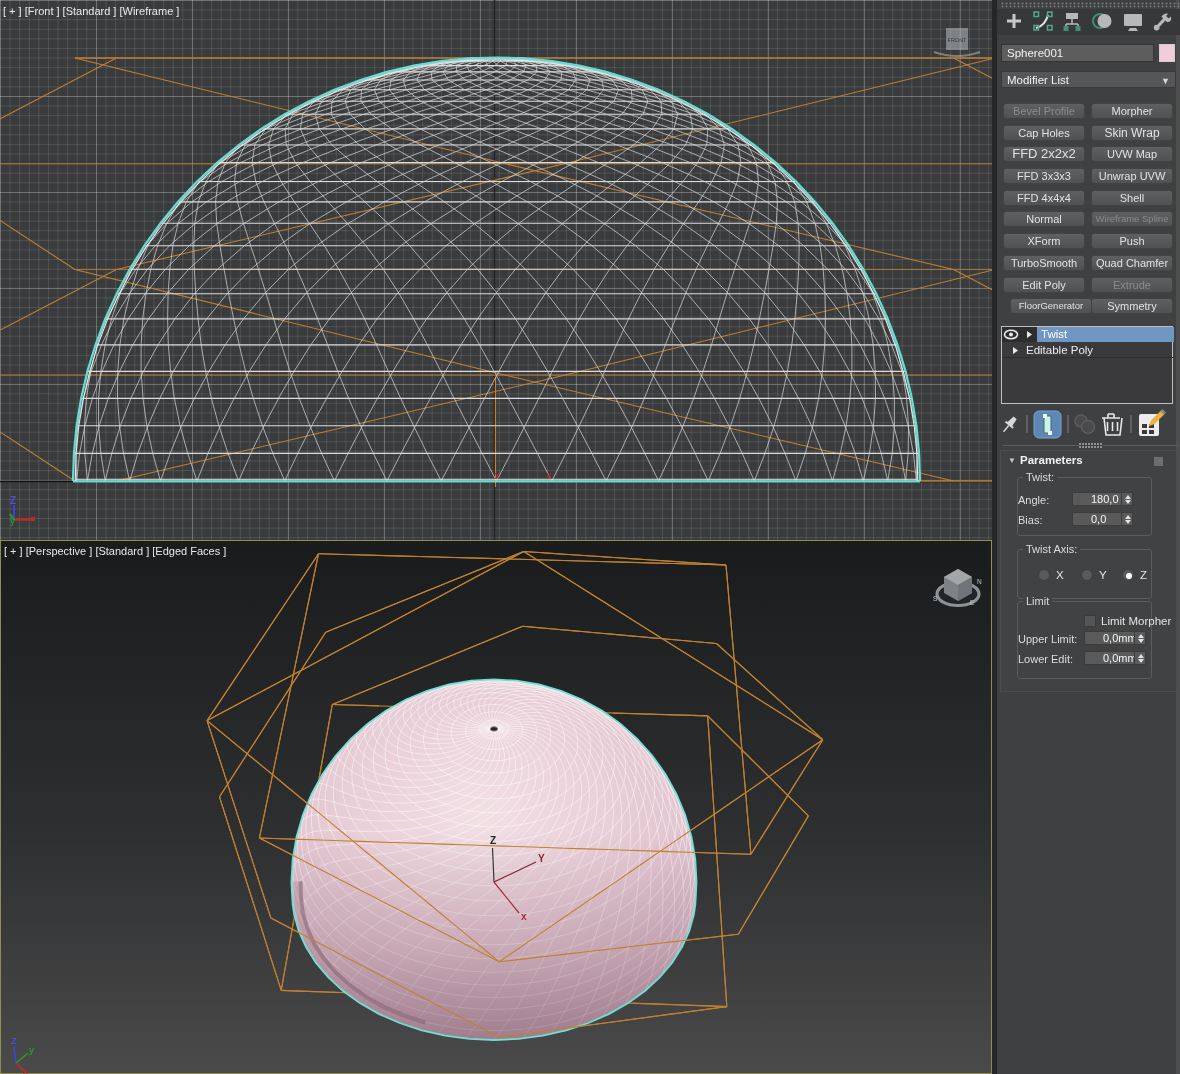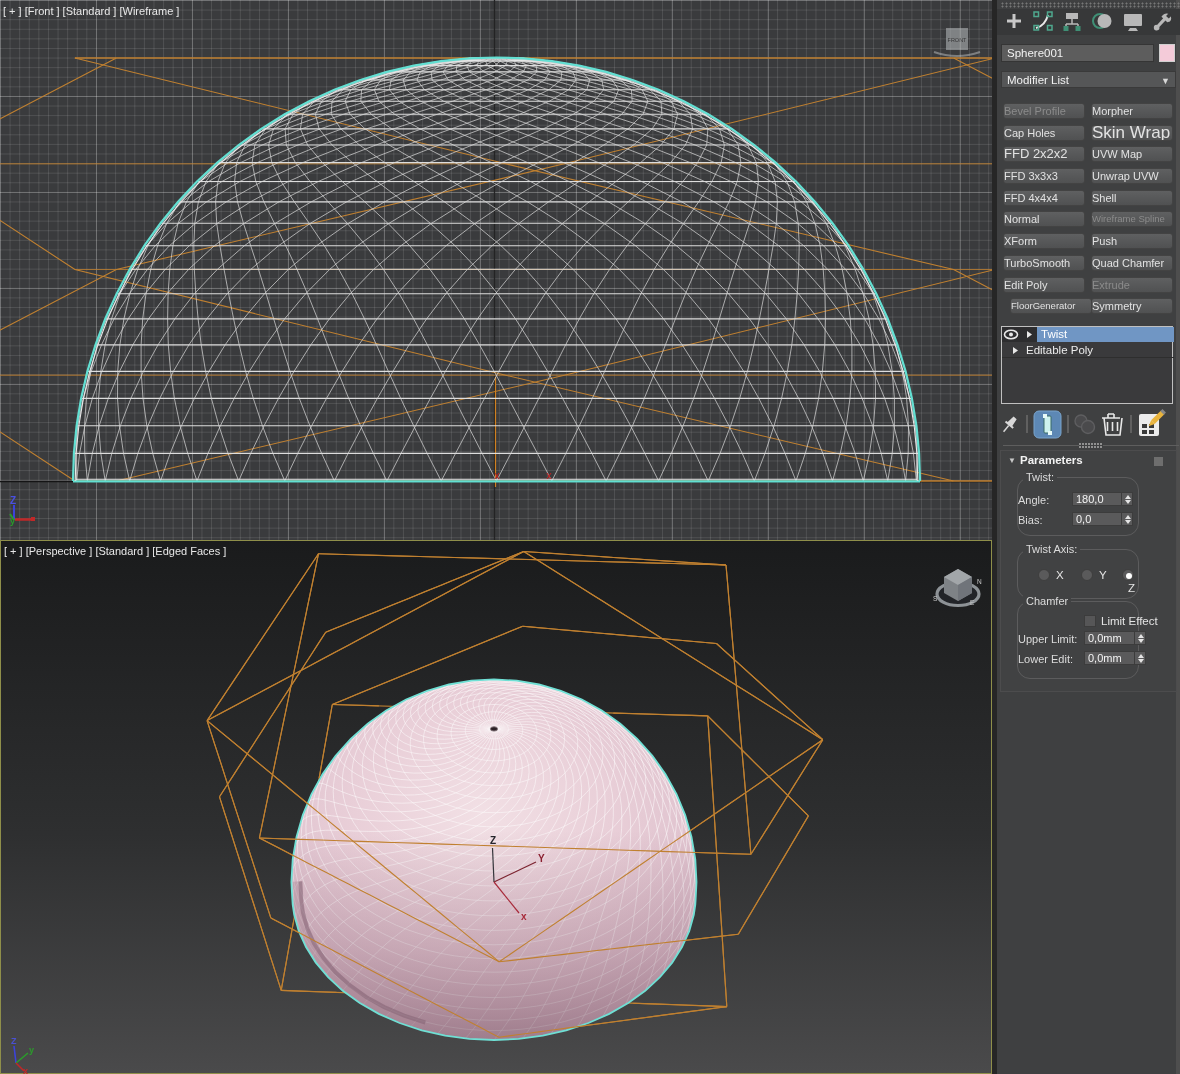--- a/index.html
+++ b/index.html
@@ -13,41 +13,41 @@
 #grip{position:absolute;left:4px;top:2px;width:180px;height:6px;
 background-image:radial-gradient(circle at 1.5px 1.5px, #777 0.9px, transparent 1.1px);background-size:4px 3px}
 #tabbar{position:absolute;left:0;top:9px;width:188px;height:26px;background:#373839}
 #namefield{position:absolute;left:4px;top:44px;width:153px;height:18px;background:#5d5d5d;border:1px solid #353535;
 color:#f2f2f2;font-size:11.5px;line-height:17px;padding-left:5px;box-sizing:border-box}
 #swatch{position:absolute;left:162px;top:44px;width:16px;height:18px;background:#f4cbd9;border:1px solid #d0d0d0;box-sizing:border-box}
 #modlist{position:absolute;left:4px;top:71px;width:175px;height:17px;background:#555657;border:1px solid #3a3a3a;
 color:#f2f2f2;font-size:11.5px;line-height:16px;padding-left:5px;box-sizing:border-box}
 #mlarr{position:absolute;right:5px;top:1px;font-size:9px;color:#d8d8d8}
 .pbtn{position:absolute;width:82px;height:15.5px;background:linear-gradient(#5f6061,#505152);border-radius:3px;
-border:1px solid #434343;color:#e2e2e2;text-align:left;line-height:14px;box-sizing:border-box;white-space:nowrap;overflow:hidden}
+border:1px solid #434343;color:#e2e2e2;text-align:center;line-height:14px;box-sizing:border-box;white-space:nowrap;overflow:hidden}
 .pbtn.dis{color:#8b8b8b}
 #stack{position:absolute;left:4px;top:326px;width:172px;height:78px;background:#3a3a3c;border:1px solid #c0c0c0}
 #strow1{position:absolute;left:0;top:0;width:172px;height:15px;background:#2d2d2f}
 #eyecell{position:absolute;left:0;top:0;width:34px;height:15px}
 #twistrow{position:absolute;left:35px;top:0;width:137px;height:15px;background:#7096c4;color:#fff;font-size:11.5px;line-height:14px;padding-left:4px;box-sizing:border-box}
 #strow2{position:absolute;left:0;top:16px;width:172px;height:15px;color:#ececec;font-size:11.5px;line-height:14px;border-bottom:1px solid #2e2e2e}
 #strow2 svg{vertical-align:-3px}
 #stackicons{position:absolute;left:0;top:408px}
 #rolldiv{position:absolute;left:6px;top:445px;width:176px;height:1px;background:#5e5e5e}
 .rdots{position:absolute;left:76px;top:-2px;width:24px;height:5px;background:#3f4041;
 background-image:radial-gradient(circle at 1px 1px,#909090 0.8px,transparent 1px);background-size:3px 3px}
 #params{position:absolute;left:3px;top:450px;width:177px;height:242px;border:1px solid #4c4c4d;background:#414243;font-size:11px;color:#e4e4e4}
 #parr{position:absolute;left:7px;top:5px;font-size:8px;color:#c8c8c8}
 #ptitle{position:absolute;left:19px;top:3px;font-weight:bold;font-size:11.5px;color:#f2f2f2}
 #ppin{position:absolute;right:13px;top:6px;width:9px;height:9px;background:#6e6e6e}
-.grp{position:absolute;left:16px;width:122px;border:1px solid #5c5c5d;border-radius:13px}
+.grp{position:absolute;left:16px;width:135px;border:1px solid #5c5c5d;border-radius:3px}
 .glabel{position:absolute;left:5px;top:-7px;background:#414243;padding:0 3px;color:#dcdcdc}
 .flabel{position:absolute;left:0;text-align:left;color:#dcdcdc;white-space:nowrap}
 .spinfield{position:absolute;left:54px;width:61px;height:14px;background:#5a5a5b;border:1px solid #3c3c3c;color:#f4f4f4;line-height:13px}
-.spinfield>span:first-child{padding-left:3px}
+.spinfield>span:first-child{padding-left:18px}
 .sf2{left:66px;width:62px}
 .spin{position:absolute;right:0;top:0;width:11px;height:12px;border-left:1px solid #3c3c3c;background:#5a5a5b}
 .spin::before{content:"";position:absolute;left:2.5px;top:1.5px;border-left:3px solid transparent;border-right:3px solid transparent;border-bottom:4px solid #e4e4e4}
 .spin::after{content:"";position:absolute;left:2.5px;bottom:1.5px;border-left:3px solid transparent;border-right:3px solid transparent;border-top:4px solid #e4e4e4}
 .radio{position:absolute;top:18px;height:14px}
 .rc{display:inline-block;width:12px;height:12px;border-radius:50%;background:#5a5a5b;border:1px solid #3e3e3e;vertical-align:middle}
 .rc.sel{position:relative}
 .rc.sel::after{content:"";position:absolute;left:3px;top:3px;width:6px;height:6px;border-radius:50%;background:#fff}
 .rl{margin-left:6px;vertical-align:middle;font-size:11.5px}
 #cbx{position:absolute;left:66px;top:13px;width:12px;height:12px;background:#565657;border:1px solid #3c3c3c}
@@ -414,21 +414,21 @@
 <rect x="-1.9" y="-11" width="3.8" height="4.5" fill="#373839"></rect>
 </g>
 </svg>
 </div>
 <div id="namefield">Sphere001</div>
 <div id="swatch"></div>
 <div id="modlist">Modifier List<span id="mlarr">▼</span></div>
 <div class="pbtn dis" style="left:6px;top:103px;font-size:11px">Bevel Profile</div>
     <div class="pbtn" style="left:94px;top:103px;font-size:11px">Morpher</div>
     <div class="pbtn" style="left:6px;top:125px;font-size:11px">Cap Holes</div>
-    <div class="pbtn" style="left:94px;top:125px;font-size:17px">Skin Wrap</div>
+    <div class="pbtn" style="left:94px;top:125px;font-size:12px">Skin Wrap</div>
     <div class="pbtn" style="left:6px;top:146px;font-size:13px">FFD 2x2x2</div>
     <div class="pbtn" style="left:94px;top:146px;font-size:11px">UVW Map</div>
     <div class="pbtn" style="left:6px;top:168px;font-size:11px">FFD 3x3x3</div>
     <div class="pbtn" style="left:94px;top:168px;font-size:11px">Unwrap UVW</div>
     <div class="pbtn" style="left:6px;top:190px;font-size:11px">FFD 4x4x4</div>
     <div class="pbtn" style="left:94px;top:190px;font-size:11px">Shell</div>
     <div class="pbtn" style="left:6px;top:211px;font-size:11px">Normal</div>
     <div class="pbtn dis" style="left:94px;top:211px;font-size:9.5px">Wireframe Spline</div>
     <div class="pbtn" style="left:6px;top:233px;font-size:11px">XForm</div>
     <div class="pbtn" style="left:94px;top:233px;font-size:11px">Push</div>
@@ -503,21 +503,21 @@
   <div class="flabel" style="top:36px;width:52px">Bias:</div>
   <div class="spinfield" style="top:34px"><span>0,0</span><span class="spin"></span></div>
 </div>
 <div class="grp" style="top:98px;height:50px">
         <span class="glabel">Twist Axis:</span>
   <div class="radio" style="left:20px"><span class="rc"></span><span class="rl">X</span></div>
   <div class="radio" style="left:63px"><span class="rc"></span><span class="rl">Y</span></div>
   <div class="radio" style="left:104px"><span class="rc sel"></span><span class="rl">Z</span></div>
 </div>
 <div class="grp" style="top:150px;height:78px">
-        <span class="glabel">Chamfer</span>
+        <span class="glabel">Limit</span>
   <div id="cbx"></div>
-        <span id="cbl">Limit Effect</span>
+        <span id="cbl">Limit Morpher</span>
   <div class="flabel" style="top:31px;width:63px;left:0">Upper Limit:</div>
   <div class="spinfield sf2" style="top:29px"><span>0,0mm</span><span class="spin"></span></div>
   <div class="flabel" style="top:51px;width:63px;left:0">Lower Edit:</div>
   <div class="spinfield sf2" style="top:49px"><span>0,0mm</span><span class="spin"></span></div>
 </div>
 </div>
 </div>
 </body></html>

